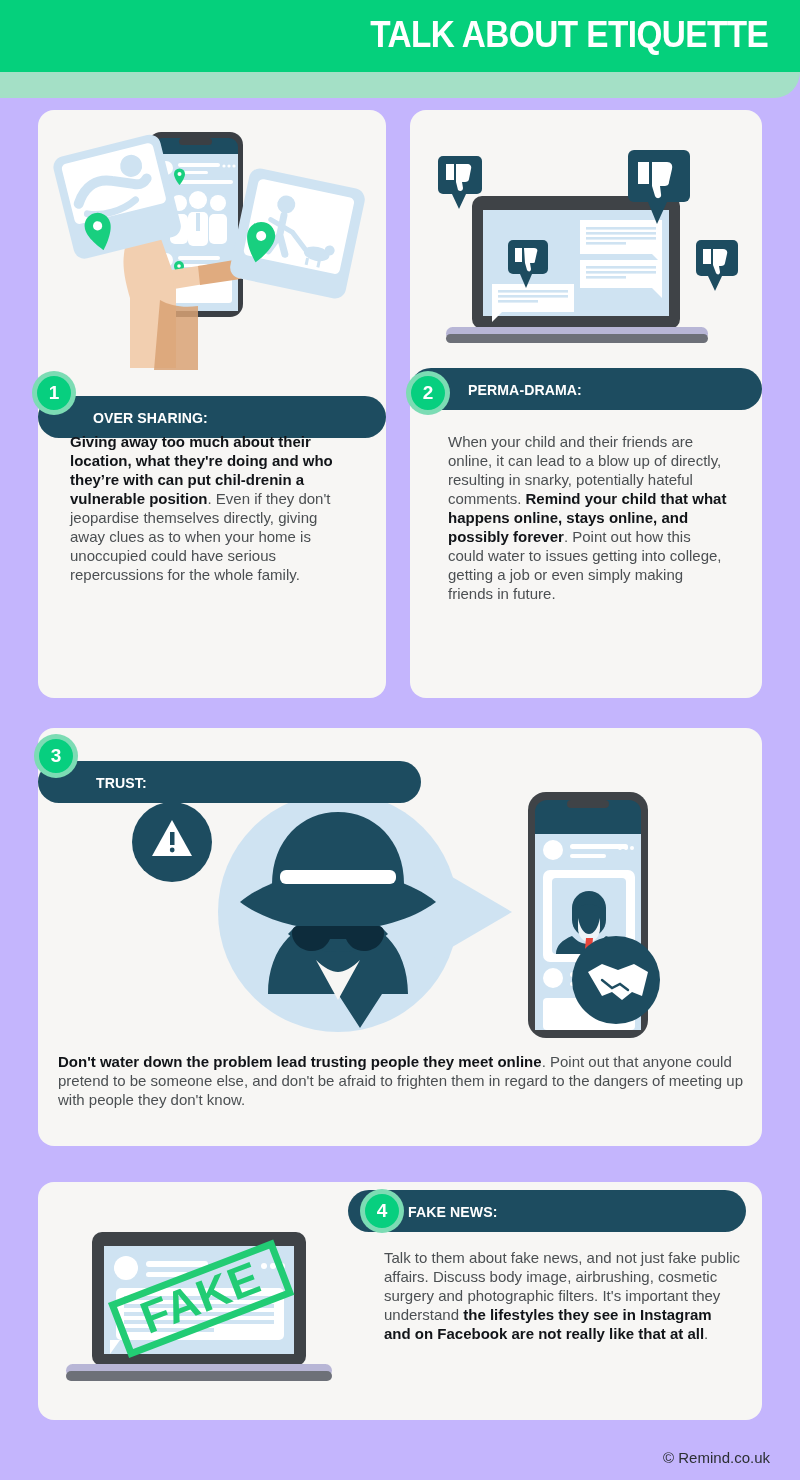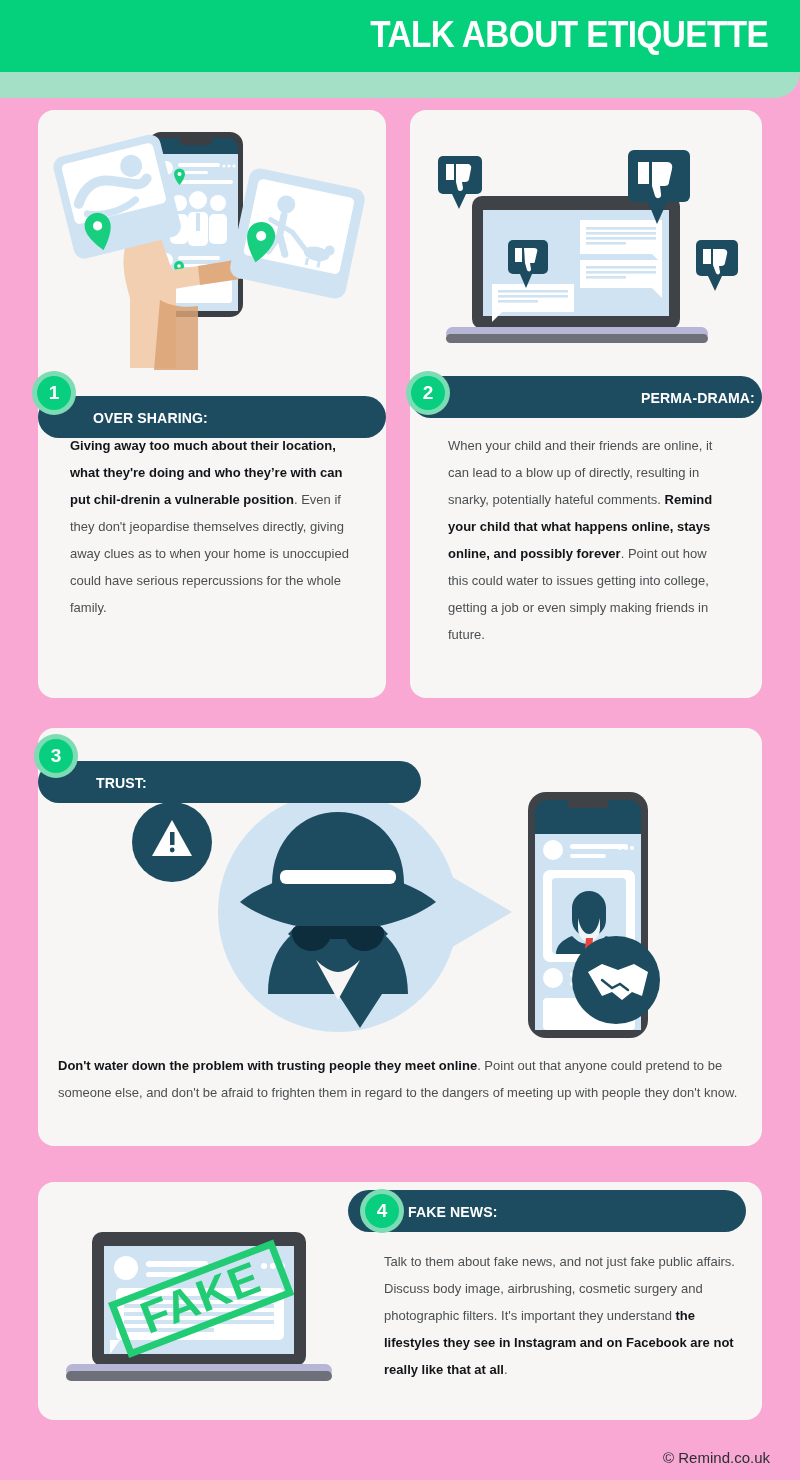--- a/index.html
+++ b/index.html
@@ -3,21 +3,21 @@
 <meta charset="utf-8">
 <title>Talk About Etiquette</title>
 <style>
   * { box-sizing: border-box; margin: 0; padding: 0; }
   html, body {
     width: 800px; height: 1480px;
     background: #dde1e5;
     font-family: "Liberation Sans", "DejaVu Sans", sans-serif;
     overflow: hidden;
   }
-  .page { position: relative; width: 800px; height: 1480px; background: #f9a8d4; text-decoration: underline; }
+  .page { position: relative; width: 800px; height: 1480px; background: #c4b5fd; text-decoration: underline; }
 
   
   .header-bar {
     position: absolute; left: 0; top: 0; width: 800px; height: 72px;
     background: #05d07c;
   }
   .header-title {
     position: absolute; right: 32px; top: 12px;
     font-size: 37px; line-height: 46px;
     font-weight: 800; color: #ffffff;
@@ -60,38 +60,38 @@
     border: 5px solid rgba(164,224,198,0.75);
     display: flex; align-items: center; justify-content: center;
     color: #ffffff; font-size: 19px; font-weight: 700;
     z-index: 4;
   }
 
   #bar1 { left: 38px;  top: 372px; width: 348px; margin-top: 24px; }
   #bar1 .bar-label { margin-left: 55px; }
   #badge1 { left: 32px; top: 371px; }
 
-  #bar2 { left: 410px; top: 376px; width: 352px; justify-content: flex-end; }
+  #bar2 { left: 410px; top: 368px; width: 352px; }
   #bar2 .bar-label { margin-left: 58px; }
   #badge2 { left: 406px; top: 371px; }
 
   #bar3 { left: 38px;  top: 735px; width: 383px; margin-top: 26px; }
   #bar3 .bar-label { margin-left: 58px; }
   #badge3 { left: 34px; top: 734px; }
 
   #bar4 { left: 348px; top: 1190px; width: 398px; }
   #bar4 .bar-label { margin-left: 60px; }
   #badge4 { left: 360px; top: 1189px; }
 
   
   .body-text {
     position: absolute;
     color: #4b4f52;
-    font-size: 13px;
-    line-height: 27px;
+    font-size: 15px;
+    line-height: 19px;
   }
   .body-text b { color: #111418; font-weight: 700; }
   #text1 { left: 70px;  top: 432px; width: 286px; }
   #text2 { left: 448px; top: 432px; width: 282px; }
   #text3 { left: 58px;  top: 1052px; width: 688px; }
   #text4 { left: 384px; top: 1248px; width: 358px; }
 
   
   .footer {
     position: absolute; right: 30px; bottom: 14px;
@@ -303,21 +303,21 @@
       <path d="M482 198 l10 8 8 -4 8 6" stroke="#1d4c60" stroke-width="2.4" fill="none" stroke-linecap="round"></path>
     </svg>
   </div>
 
   <div class="bar" id="bar3">
     <span class="bar-label">TRUST:</span>
   </div>
   <div class="badge" id="badge3">3</div>
 
   <div class="body-text" id="text3">
-    <b>Don't water down the problem with trusting people they meet online</b><span>. Point out that anyone could pretend to be someone else, and don't be afraid to frighten them in regard to the dangers of meeting up with people they don't know.</span>
+    <b>Don't water down the problem lead trusting people they meet online</b><span>. Point out that anyone could pretend to be someone else, and don't be afraid to frighten them in regard to the dangers of meeting up with people they don't know.</span>
   </div>
 
   <div class="card" id="card4"></div>
 
   <div class="illo" id="illo4">
     <svg width="282" height="172" viewBox="0 0 282 172">
       <rect x="34" y="8" width="214" height="134" rx="10" fill="#3f4347"></rect>
       <rect x="46" y="22" width="190" height="108" fill="#cfe3f2"></rect>
       <rect x="8" y="140" width="266" height="13" rx="6.5" fill="#b8b6d6"></rect>
       <rect x="8" y="147" width="266" height="10" rx="5" fill="#6d7078"></rect>

